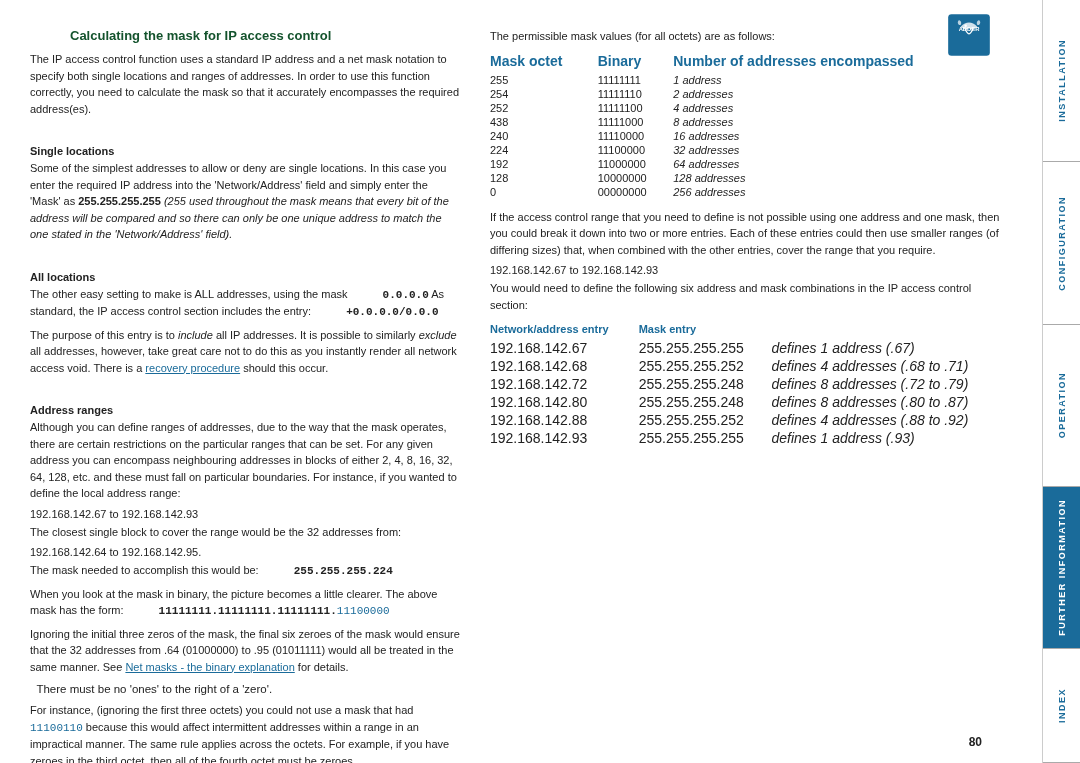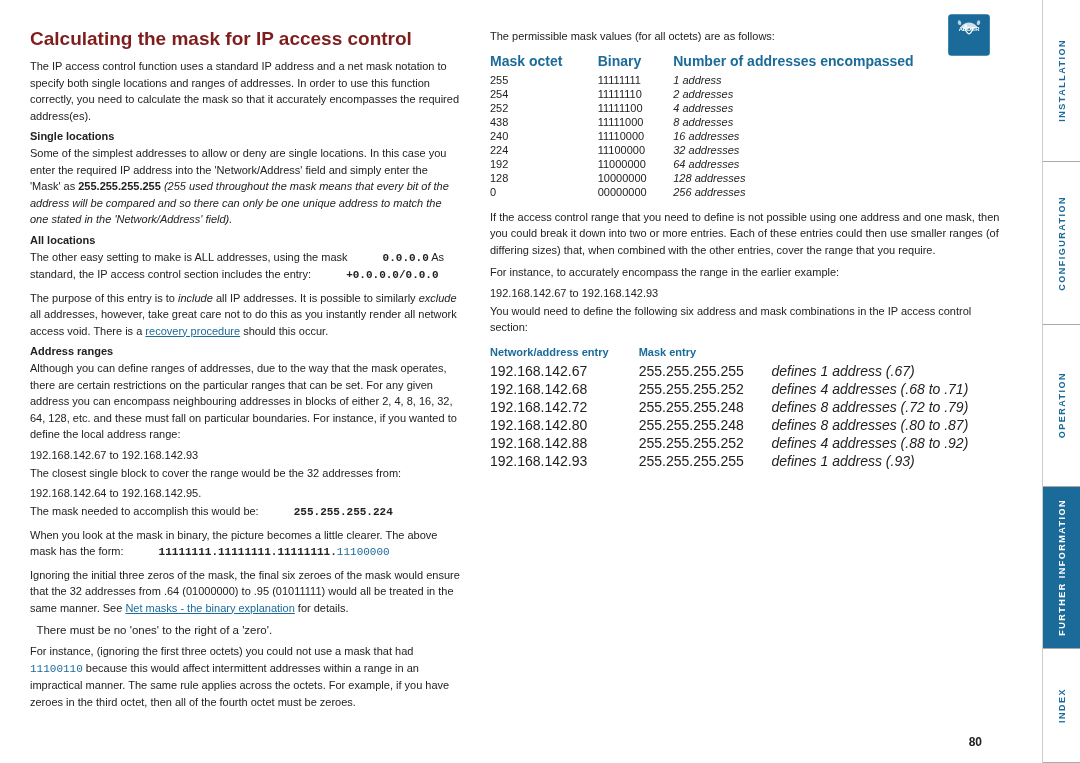--- a/index.html
+++ b/index.html
@@ -21,30 +21,31 @@
       position: relative;
     }
     .left-col {
       width: 430px;
       flex-shrink: 0;
     }
     .right-col {
       flex: 1;
     }
     h1.page-title {
-      font-size: 19px;
-      font-weight: bold;
-      color: #7f1d1d;
+      font-size: 13px;
+      font-weight: bold;
+      color: #14532d;
       margin-bottom: 8px;
+      margin-left: 40px;
     }
     p { line-height: 1.5; margin-bottom: 6px; font-size: 11px; }
     .section-heading {
       font-weight: bold;
       font-size: 11px;
-      margin-top: 6px;
+      margin-top: 28px;
       margin-bottom: 3px;
     }
     .link { color: #1a6b9a; text-decoration: underline; cursor: pointer; }
     .mono { font-family: 'Courier New', monospace; font-weight: bold; font-size: 11px; padding-left: 32px; }
     .italic { font-style: italic; }
     .bold { font-weight: bold; }
     
     .mask-table {
       width: 100%;
       border-collapse: collapse;
@@ -264,21 +265,20 @@
           <tr>
     <td>0</td>
     <td>00000000</td>
     <td class="italic">256 addresses</td>
   </tr>
         </tbody>
     </table>
 
     <p>If the access control range that you need to define is not possible using one address and one mask, then you could break it down into two or more entries. Each of these entries could then use smaller ranges (of differing sizes) that, when combined with the other entries, cover the range that you require.</p>
 
-    <p style="margin-top:6px;">For instance, to accurately encompass the range in the earlier example:</p>
 
     <div class="range-example">192.168.142.67 to 192.168.142.93</div>
 
     <p style="margin-top:4px;">You would need to define the following six address and mask combinations in the IP access control section:</p>
 
     <table class="addr-table" style="margin-top:8px;">
       <thead>
         <tr>
           <th>Network/address entry</th>
           <th>Mask entry</th>

